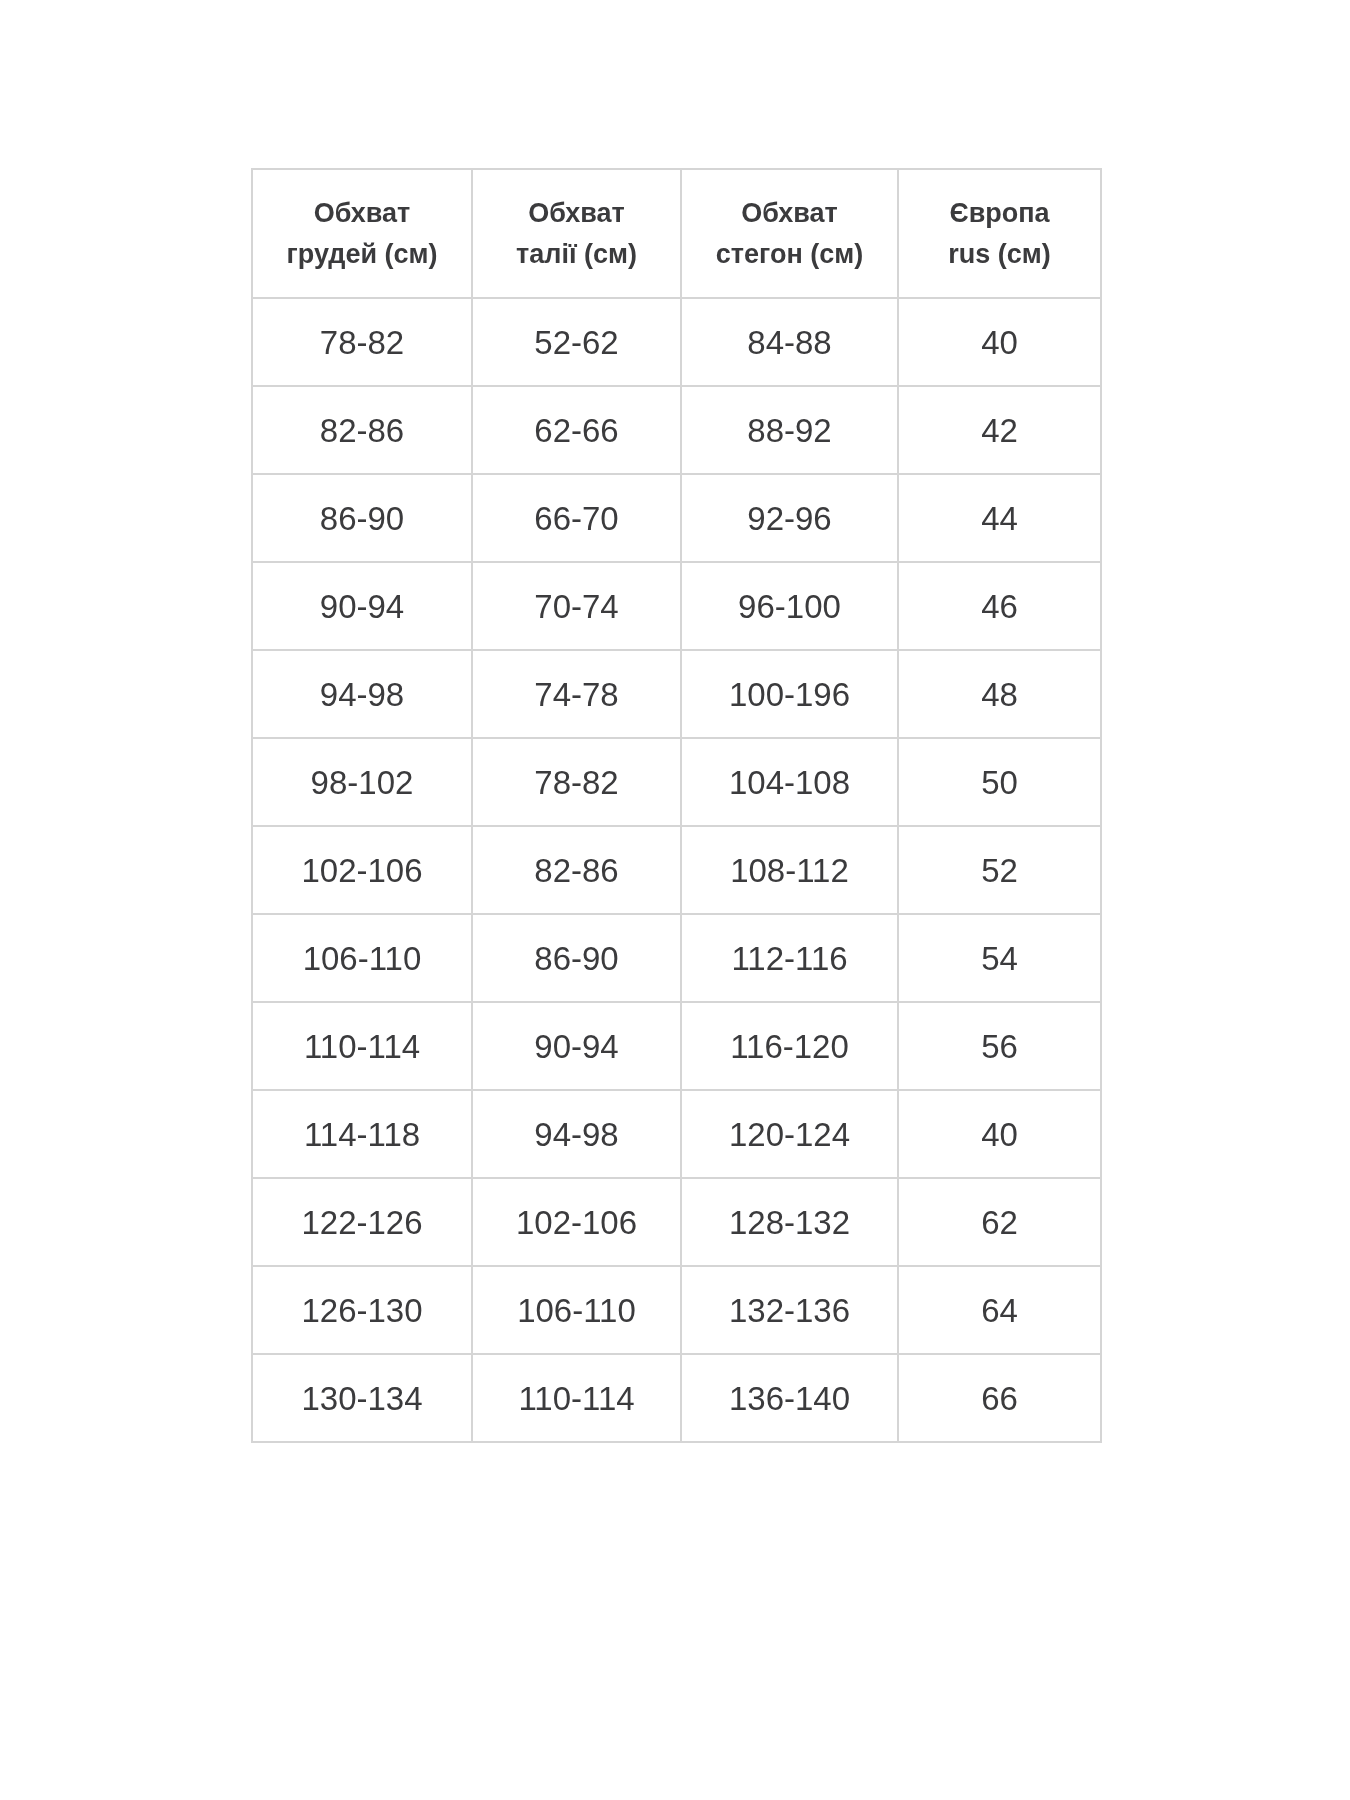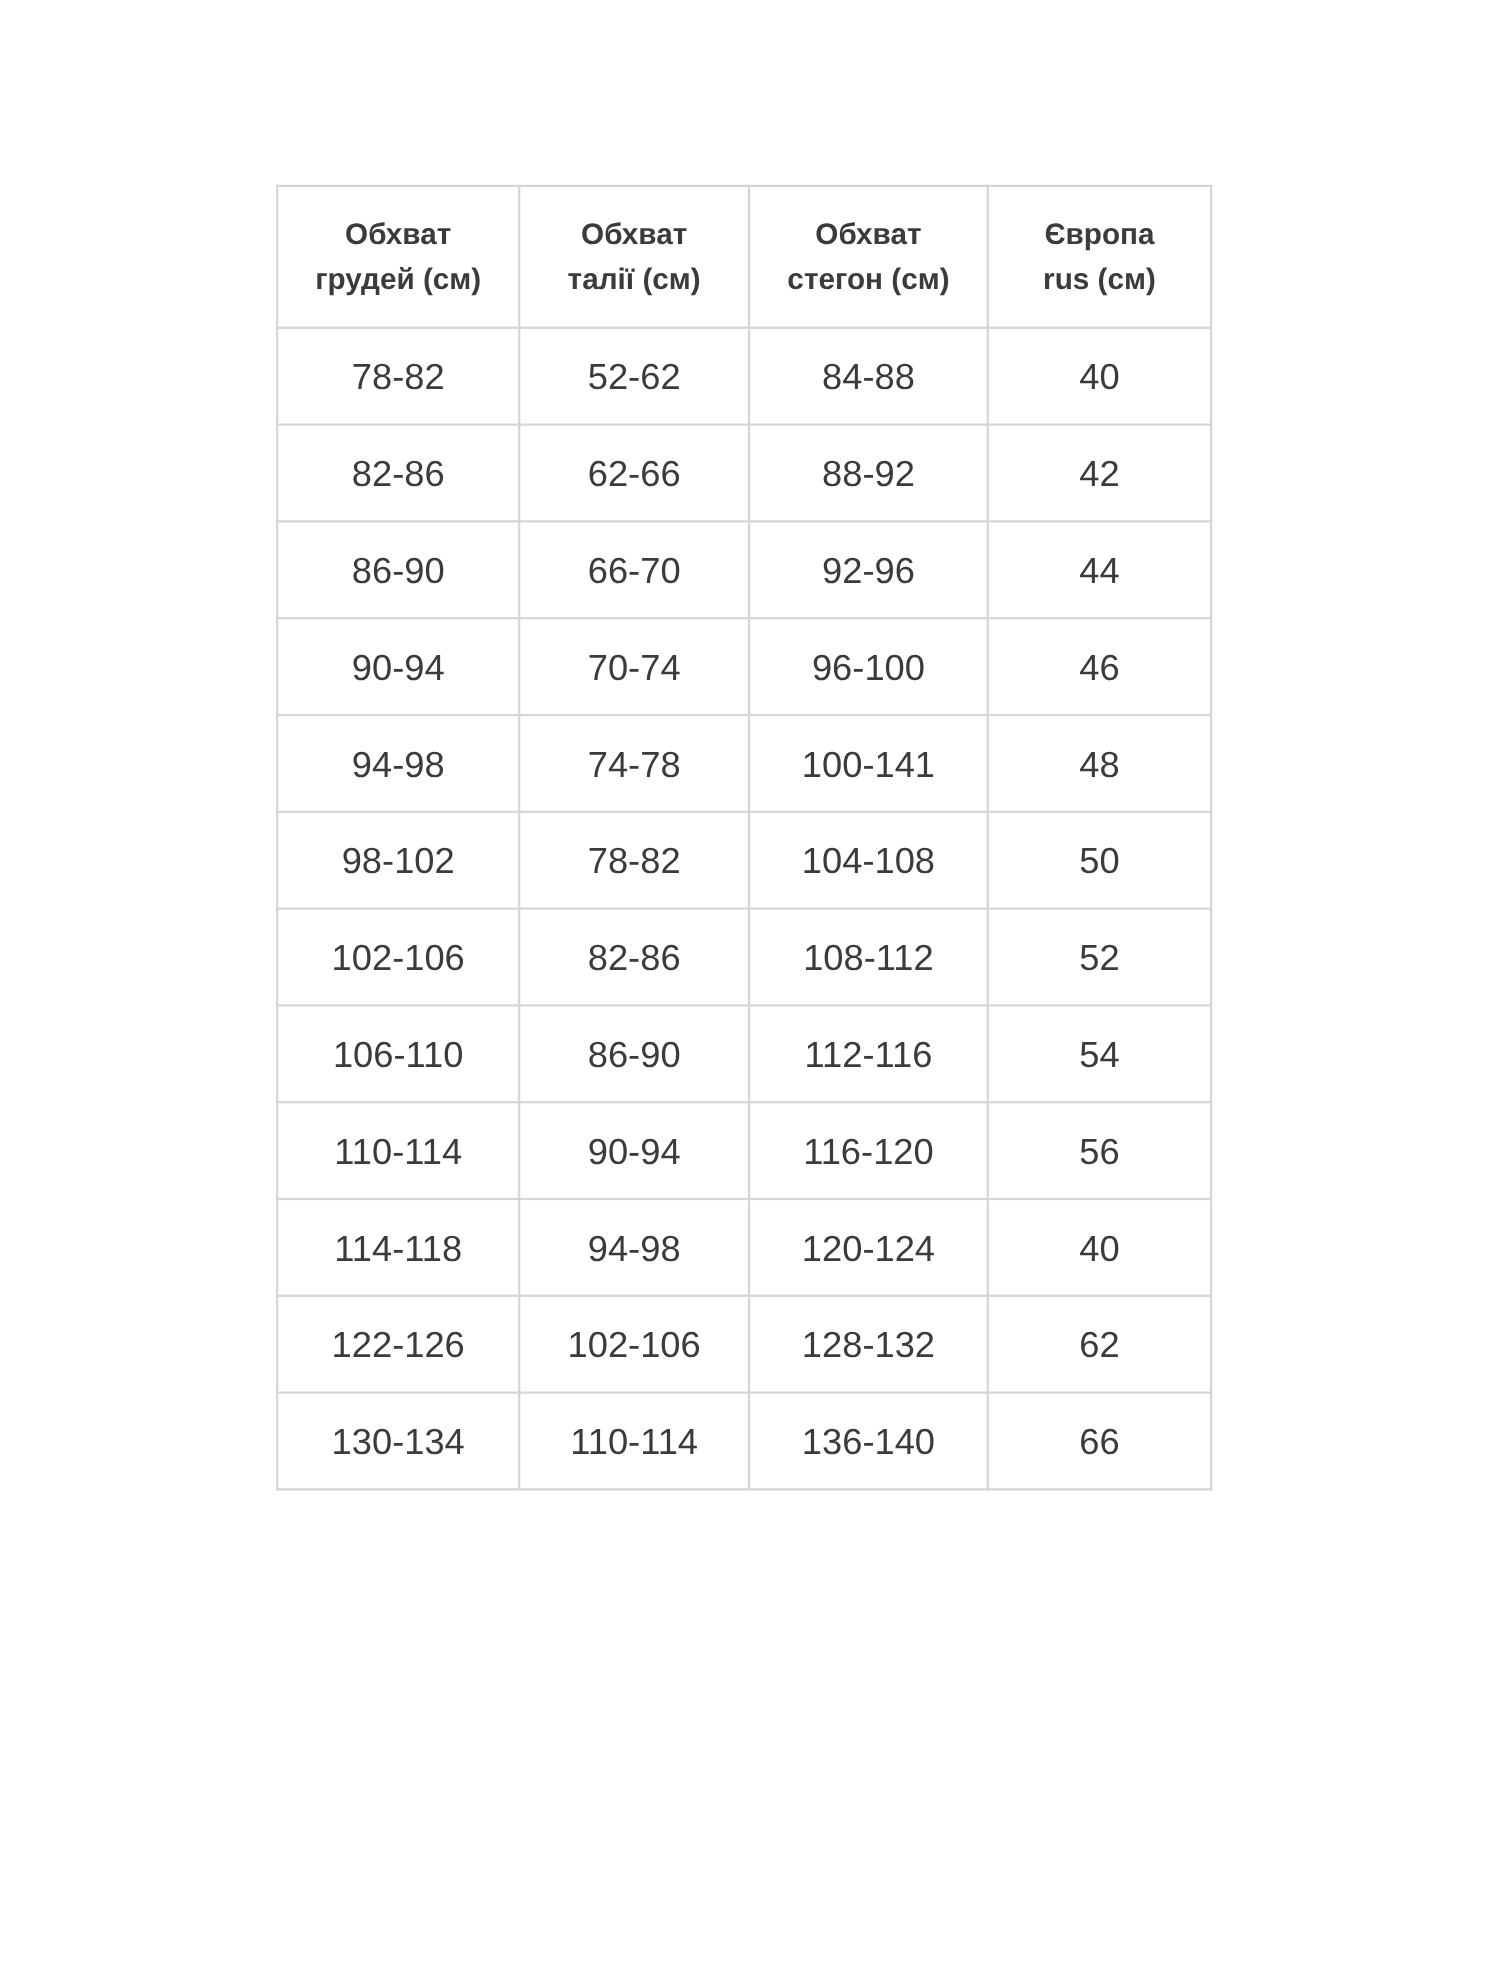--- a/index.html
+++ b/index.html
@@ -100,21 +100,21 @@
         </tr>
         <tr>
           <td>90-94</td>
           <td>70-74</td>
           <td>96-100</td>
           <td>46</td>
         </tr>
         <tr>
           <td>94-98</td>
           <td>74-78</td>
-          <td>100-141</td>
+          <td>100-196</td>
           <td>48</td>
         </tr>
         <tr>
           <td>98-102</td>
           <td>78-82</td>
           <td>104-108</td>
           <td>50</td>
         </tr>
         <tr>
           <td>102-106</td>
@@ -140,20 +140,26 @@
           <td>120-124</td>
           <td>40</td>
         </tr>
         <tr>
           <td>122-126</td>
           <td>102-106</td>
           <td>128-132</td>
           <td>62</td>
         </tr>
         <tr>
+          <td>126-130</td>
+          <td>106-110</td>
+          <td>132-136</td>
+          <td>64</td>
+        </tr>
+        <tr>
           <td>130-134</td>
           <td>110-114</td>
           <td>136-140</td>
           <td>66</td>
         </tr>
       </tbody>
   </table>
 </div>
 
 </body></html>

